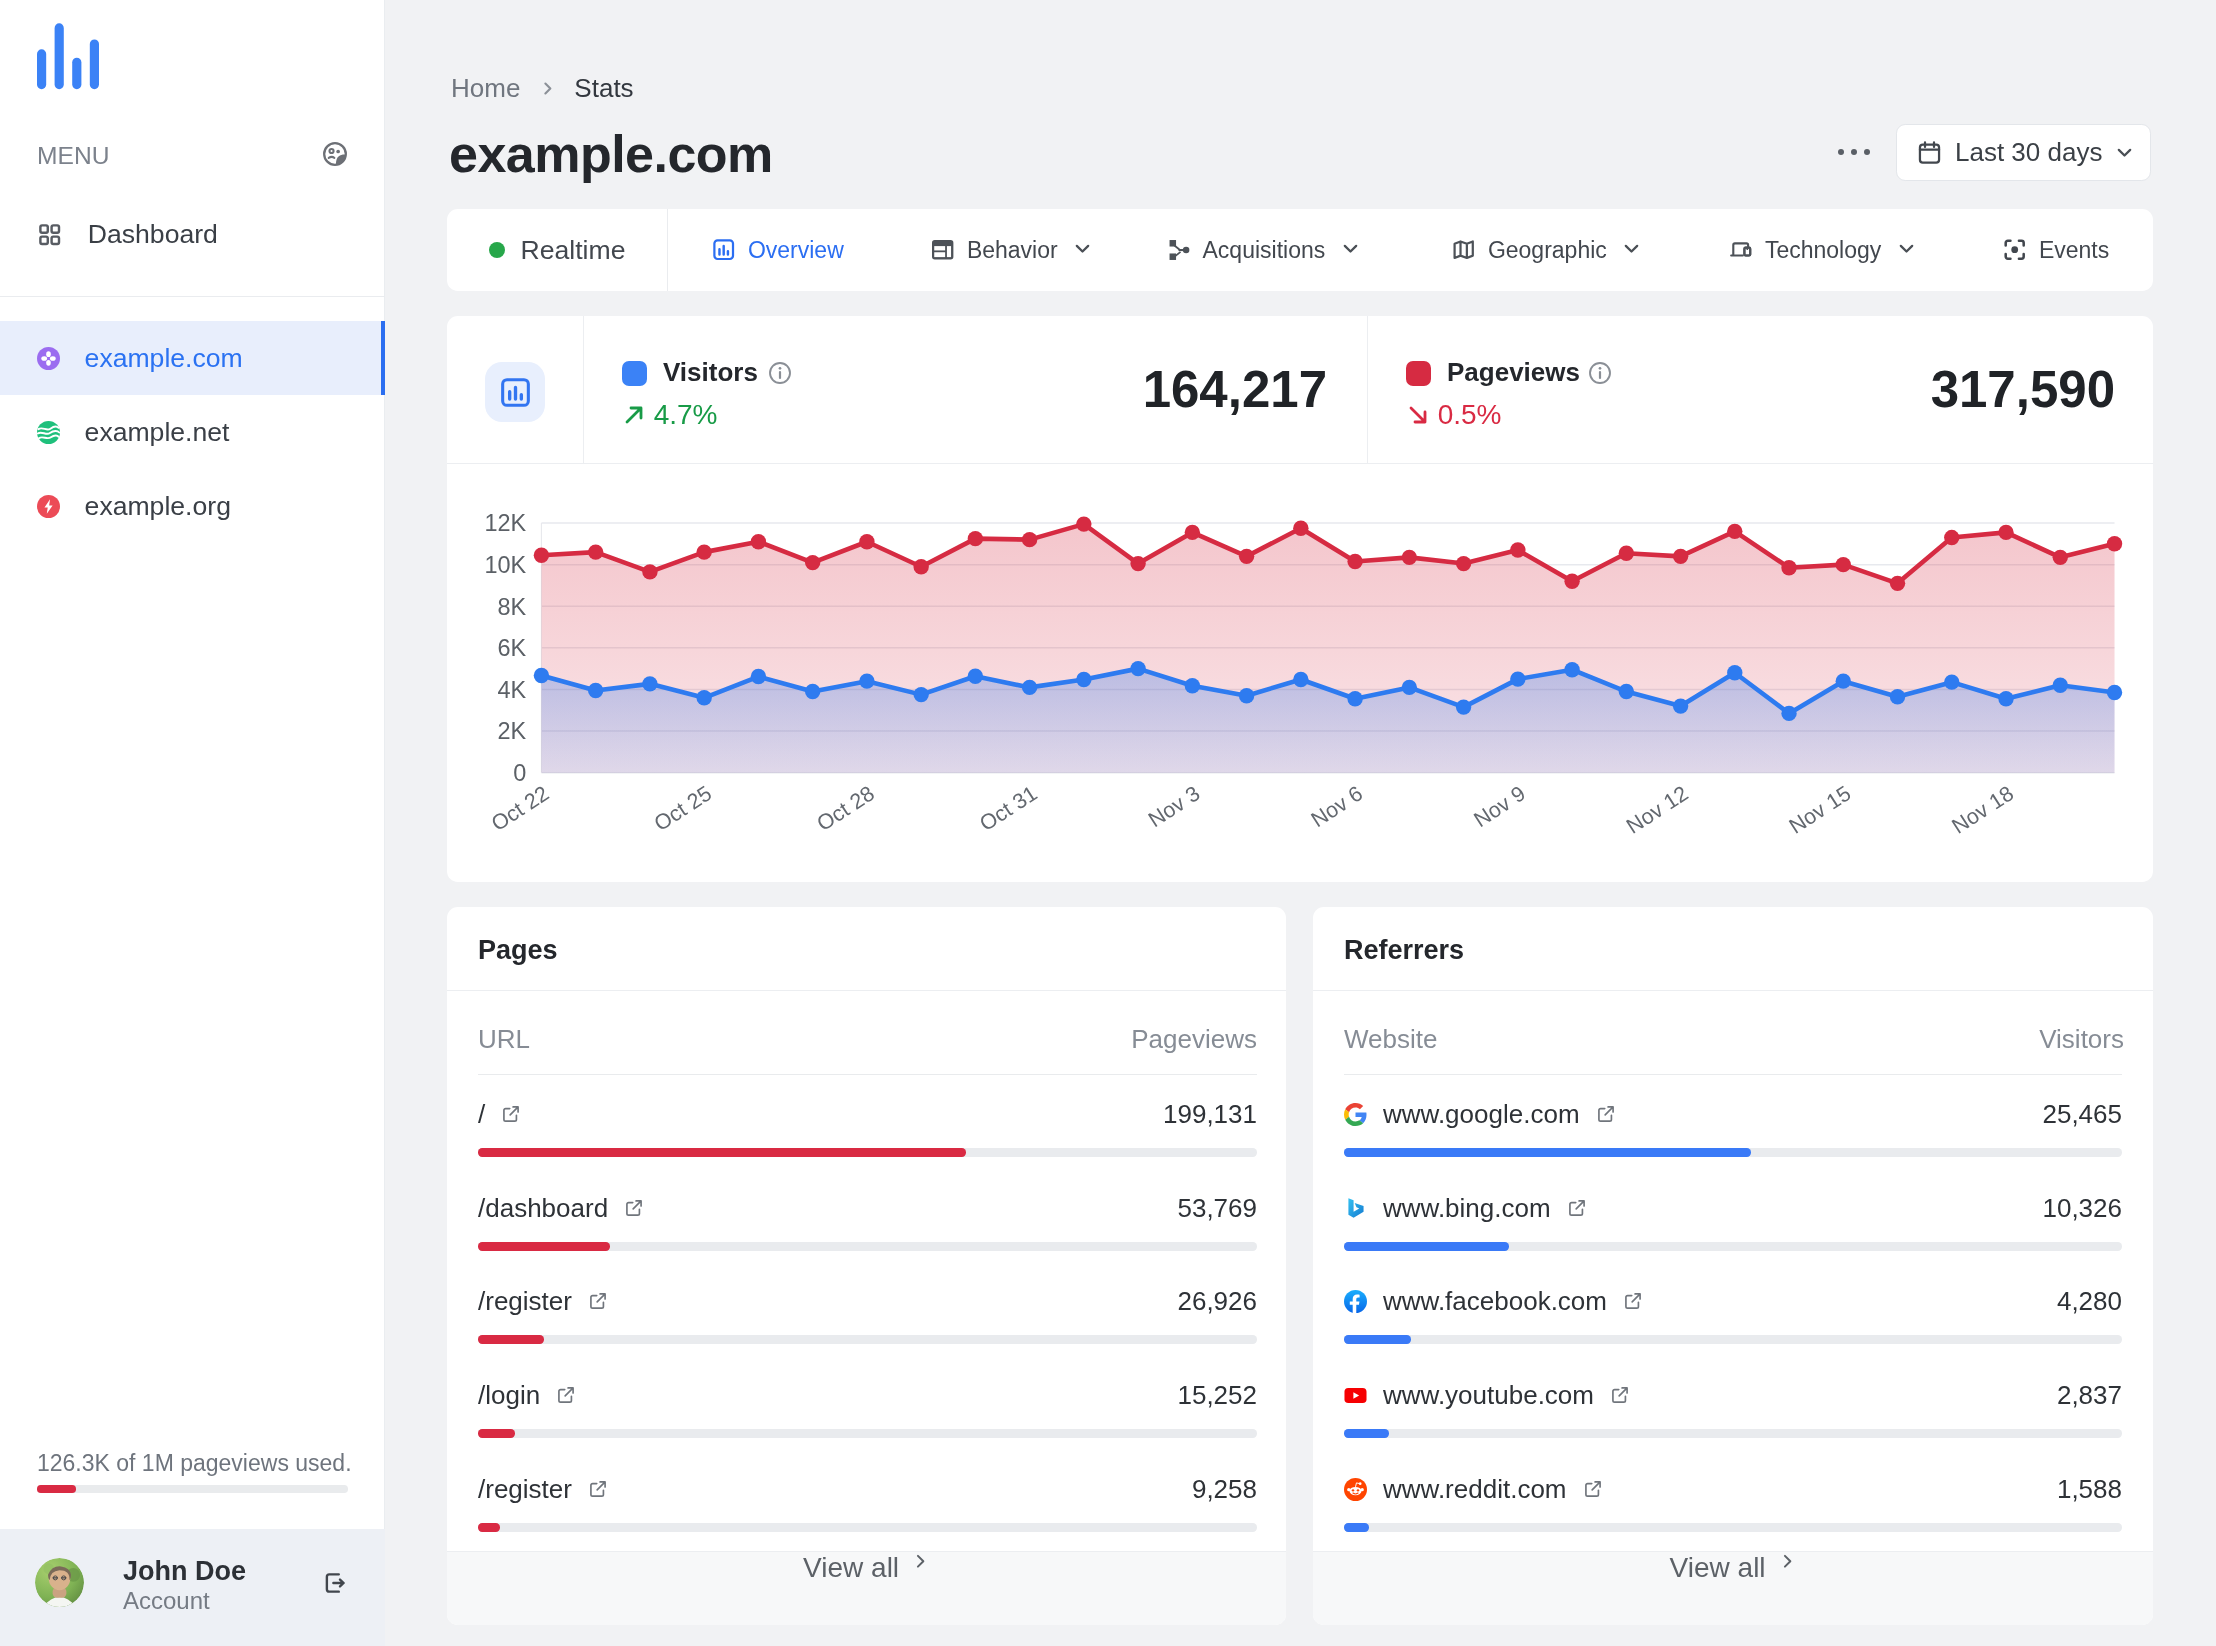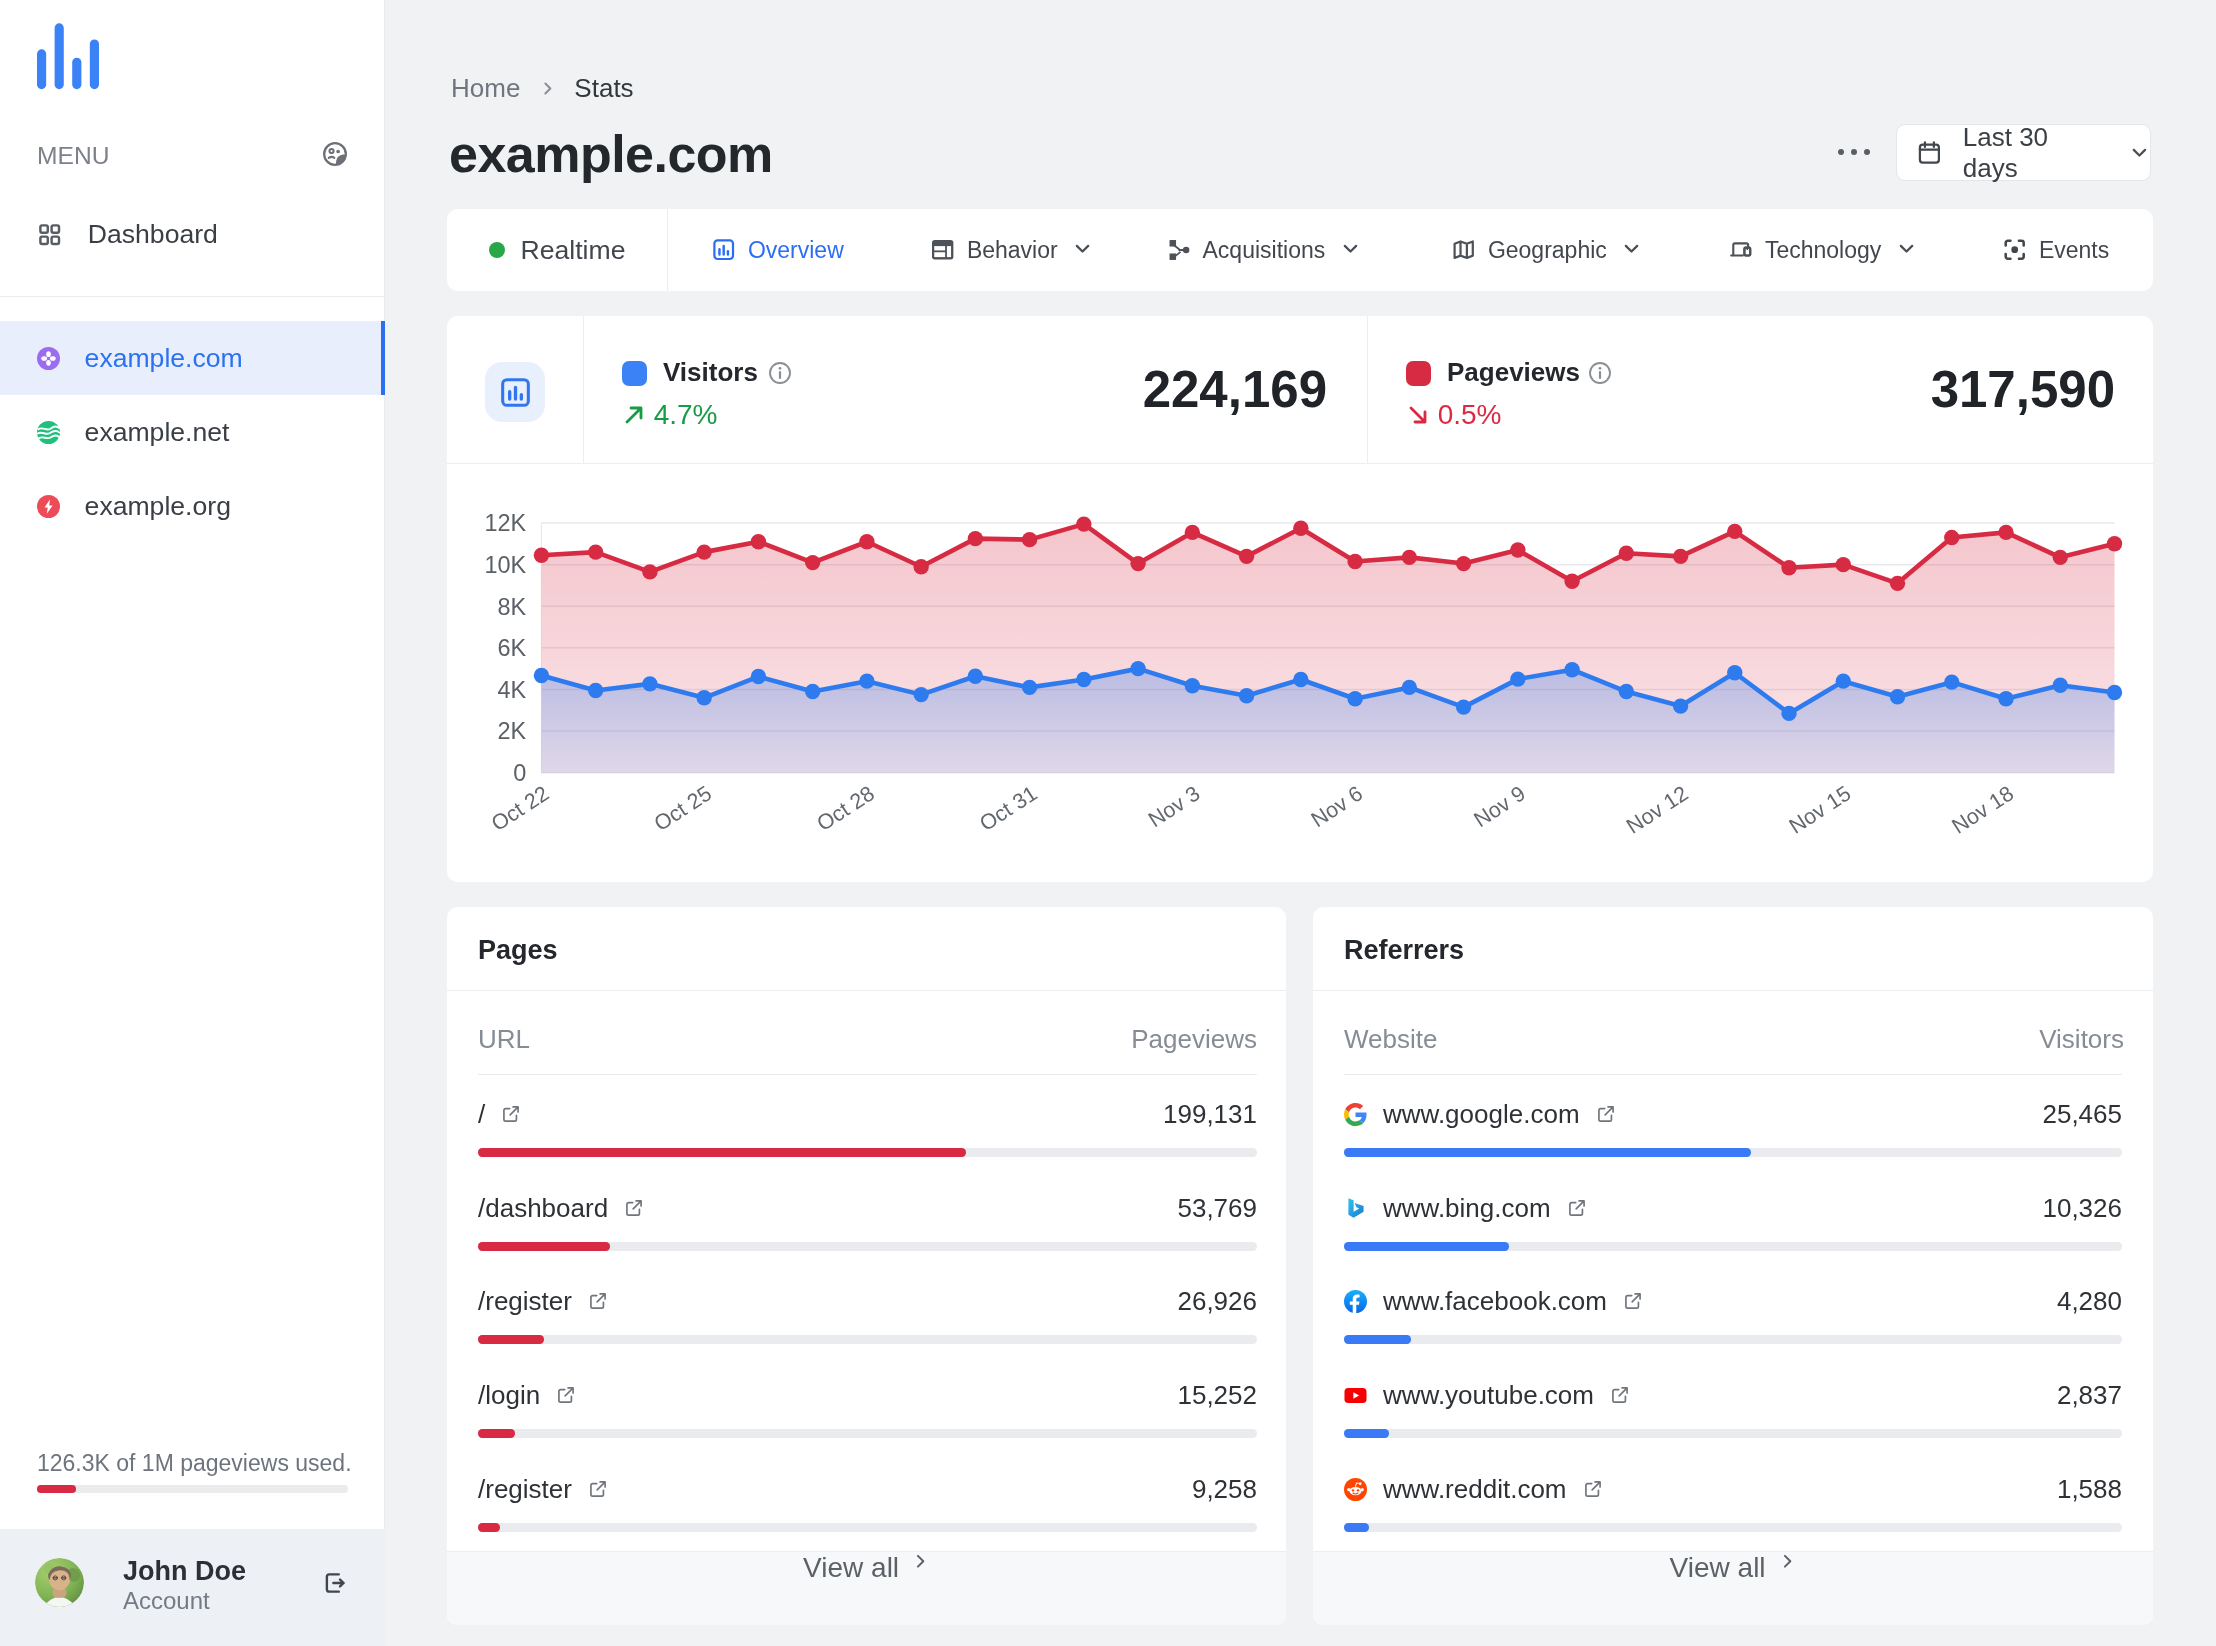--- a/index.html
+++ b/index.html
@@ -28,21 +28,21 @@
 #uname{position:absolute;left:123px;top:1556px;font-size:27px;font-weight:700;color:#2c3036}
 #uacct{position:absolute;left:123px;top:1587px;font-size:24px;color:#757b84}
 #logout{position:absolute;left:322px;top:1570px}
 
 #crumbs{position:absolute;left:451px;top:73px;display:flex;align-items:center;gap:18.5px;font-size:26px}
 #crumbs .h{color:#70767f}
 #crumbs .s{color:#33383f}
 h1{position:absolute;left:449px;top:124px;font-size:52px;font-weight:700;letter-spacing:-.01em;color:#24272c}
 #dots{position:absolute;left:1834px;top:135px;width:40px;height:34px;display:flex;align-items:center;justify-content:center;gap:7px}
 #dots i{width:6.2px;height:6.2px;border-radius:50%;background:#5a5f66}
-#rangebtn{position:absolute;left:1896px;top:124px;width:255px;height:57px;background:#fff;border:1.5px solid #e3e6ea;border-radius:9.2px;display:flex;align-items:center;padding-left:19px;gap:20px}
+#rangebtn{position:absolute;left:1896px;top:124px;width:255px;height:57px;background:#fff;border:1.5px solid #e3e6ea;border-radius:9.2px;display:flex;align-items:center;padding-left:19px;gap:12px}
 #rangebtn .t{font-size:26px;color:#3b4046}
 
 #tabbar{position:absolute;left:447px;top:209px;width:1706px;height:82px;background:#fff;border-radius:10.8px}
 #rtseg{position:absolute;left:0;top:0;width:221px;height:82px;border-right:0.8px solid #eaecef;display:flex;align-items:center;justify-content:center;gap:16px}
 #rtseg .dot{width:16px;height:16px;border-radius:50%;background:#27a74a}
 #rtseg .t{font-size:26.6px;color:#42474e}
 .tab{position:absolute;top:0;height:82px;display:flex;align-items:center;gap:11.5px}
 .tab .t{font-size:23px;color:#42474e}
 .tab .t.blue{color:#2b6ef2}
 
@@ -273,21 +273,21 @@
 <circle cx="12" cy="12" r="10"></circle>
             <path d="M12 11v6" stroke-width="2.2" stroke-linecap="round"></path>
             <circle cx="12" cy="7.3" r="1.35" fill="#8a8f96" stroke="none"></circle>
           </svg></span>
 <div class="trend" style="left:175px;color:#189b47">
           <svg width="24" height="24" viewBox="0 0 24 24" fill="none" stroke="#189b47" stroke-width="2.8" stroke-linecap="round" stroke-linejoin="round">
             <path d="M5 19 19 5M9 5h10v10"></path>
           </svg>
           <span>4.7%</span>
         </div>
-<div class="bignum" style="right:826px">224,169</div>
+<div class="bignum" style="right:826px">164,217</div>
 <span class="legsq" style="left:959px;top:45px;background:#d62b42"></span>
 <span class="leglab" style="left:1000px">Pageviews</span>
 <span style="position:absolute;left:1141px;top:45px"><svg width="24" height="24" viewBox="0 0 24 24" fill="none" stroke="#8a8f96" stroke-width="1.9">
 <circle cx="12" cy="12" r="10"></circle>
             <path d="M12 11v6" stroke-width="2.2" stroke-linecap="round"></path>
             <circle cx="12" cy="7.3" r="1.35" fill="#8a8f96" stroke="none"></circle>
           </svg></span>
 <div class="trend" style="left:959px;color:#d92a43">
           <svg width="24" height="24" viewBox="0 0 24 24" fill="none" stroke="#d92a43" stroke-width="2.8" stroke-linecap="round" stroke-linejoin="round">
             <path d="M5 5l14 14M19 9v10H9"></path>

